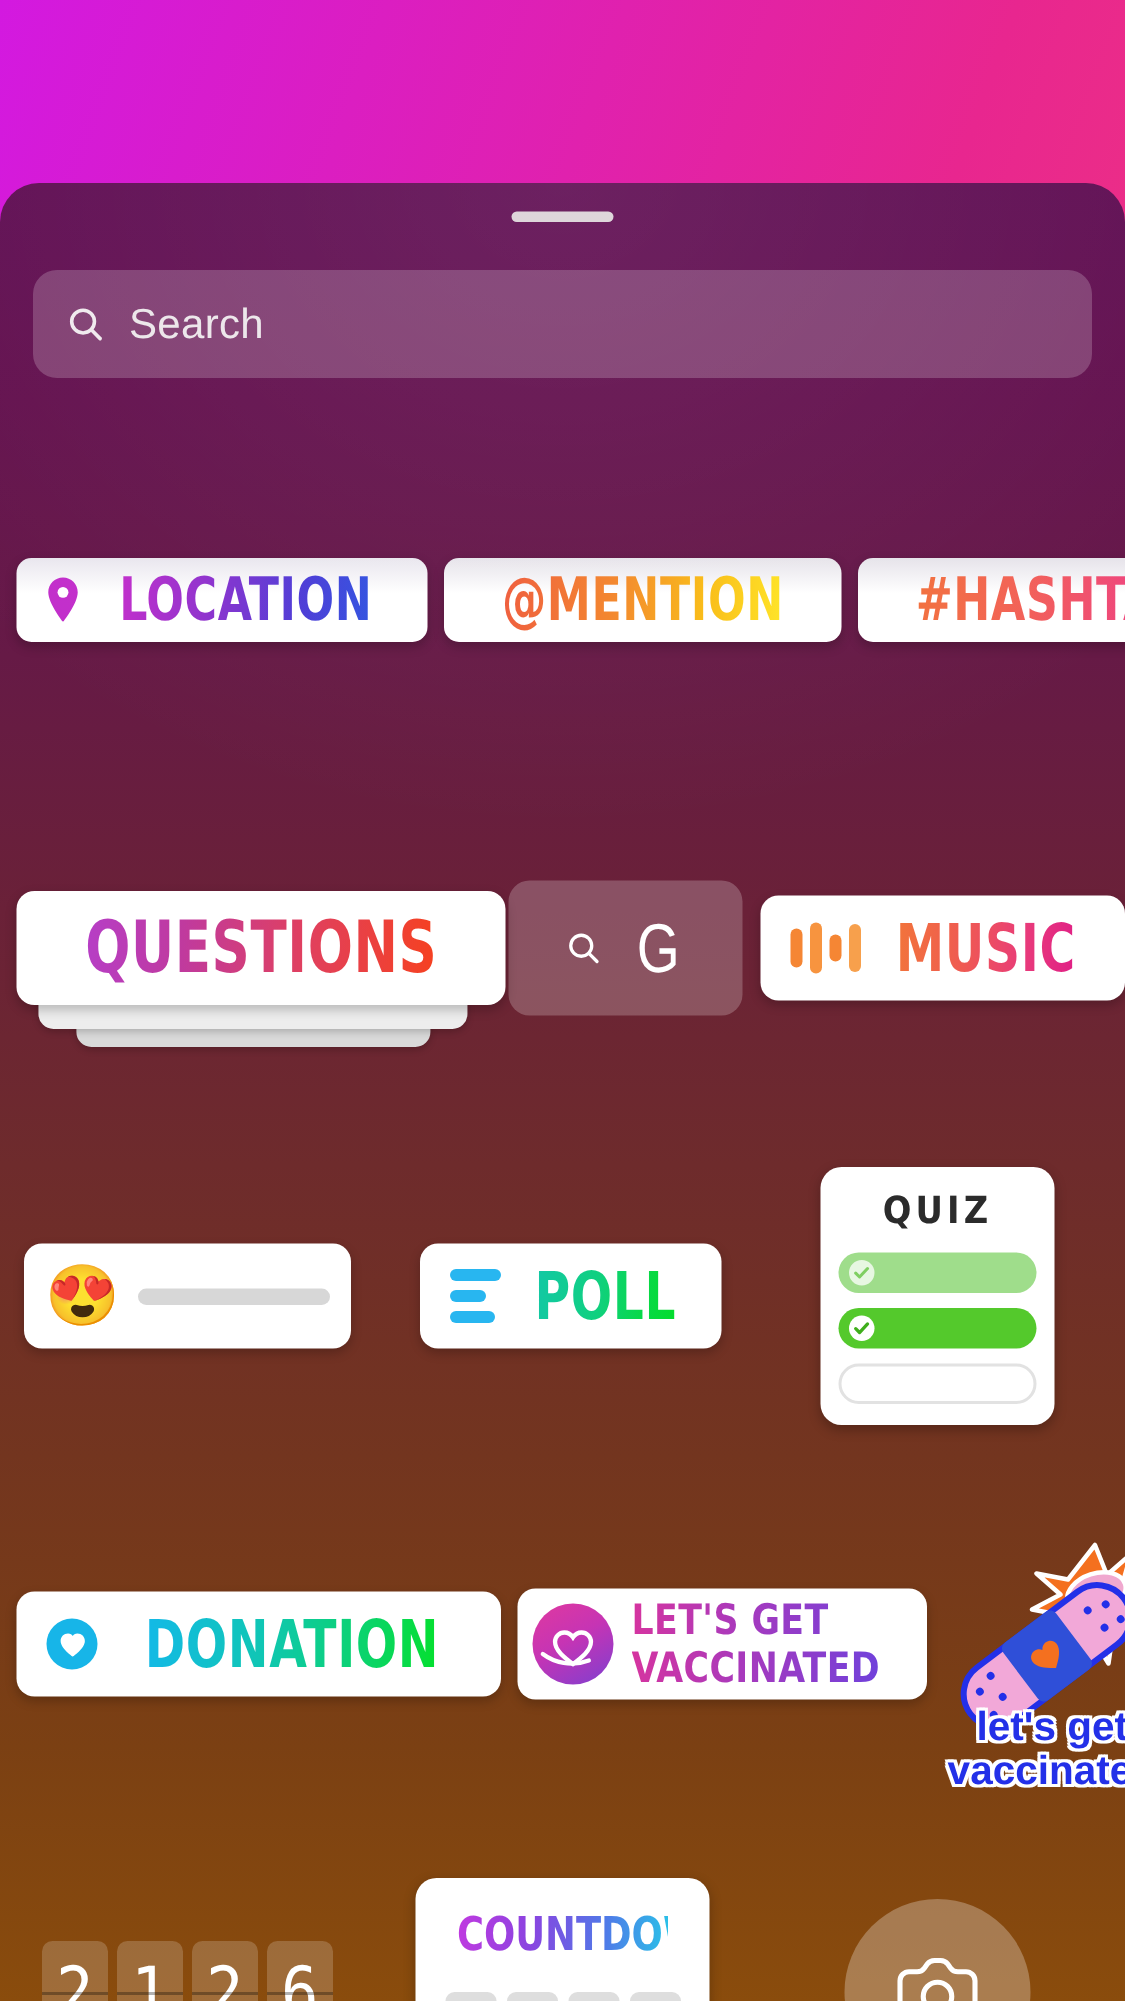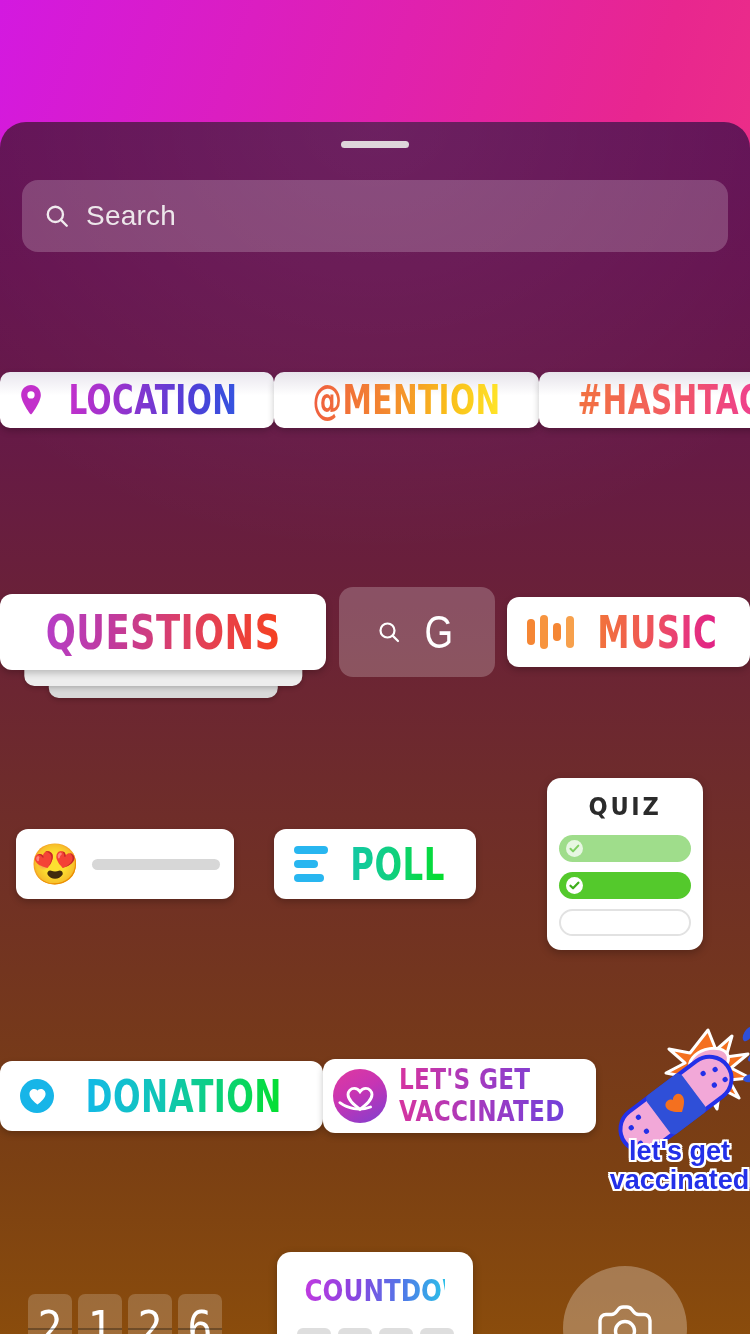--- a/index.html
+++ b/index.html
@@ -58,20 +58,21 @@
     display:flex; align-items:center;
   }
   .row > .cell{ flex:1; display:flex; align-items:center; justify-content:center; position:relative; }
 
   
   .pill{
     background:#fff; border-radius:10px;
     display:inline-flex; align-items:center; justify-content:center;
     box-shadow:0 3px 7px rgba(0,0,0,.22);
     position:relative;
+    margin-left:11px;
   }
   .pill .txt{
     font-weight:700; font-style:normal;
     font-family:"DejaVu Sans Condensed","Liberation Sans", sans-serif;
     letter-spacing:.5px;
     -webkit-background-clip:text; background-clip:text; color:transparent;
     white-space:nowrap;
     transform:scaleX(.82); transform-origin:center;
   }
 

